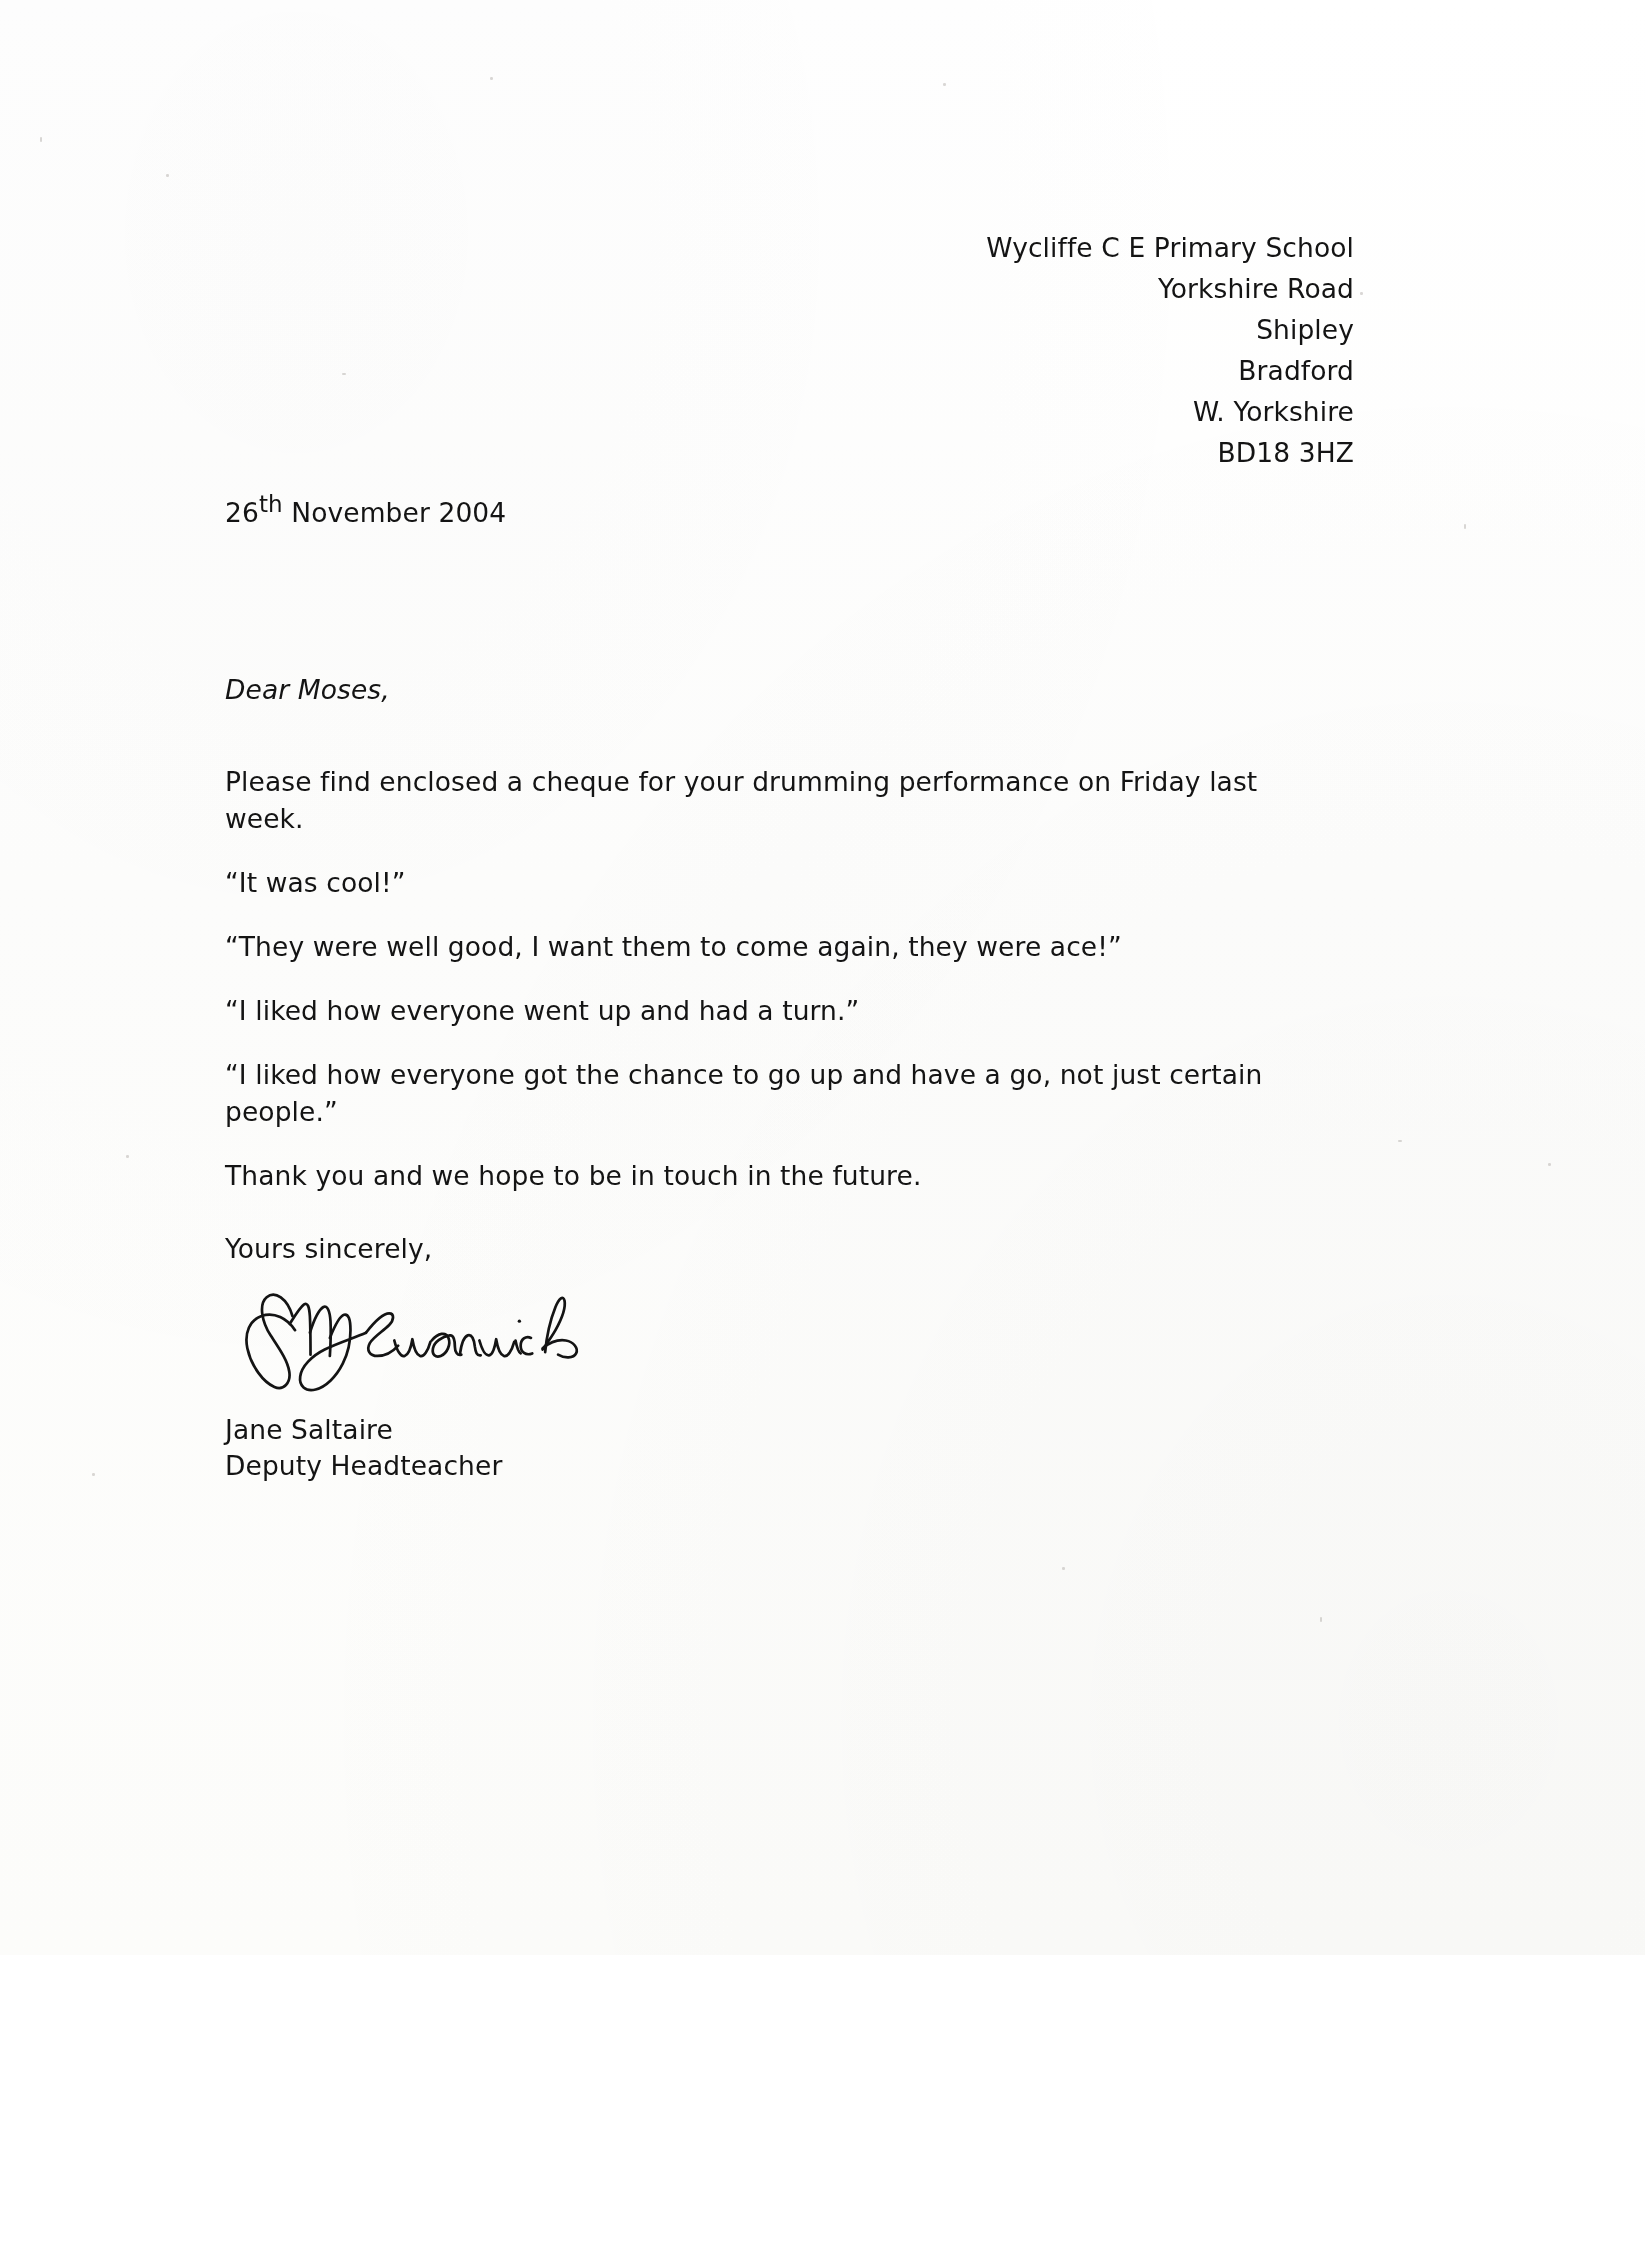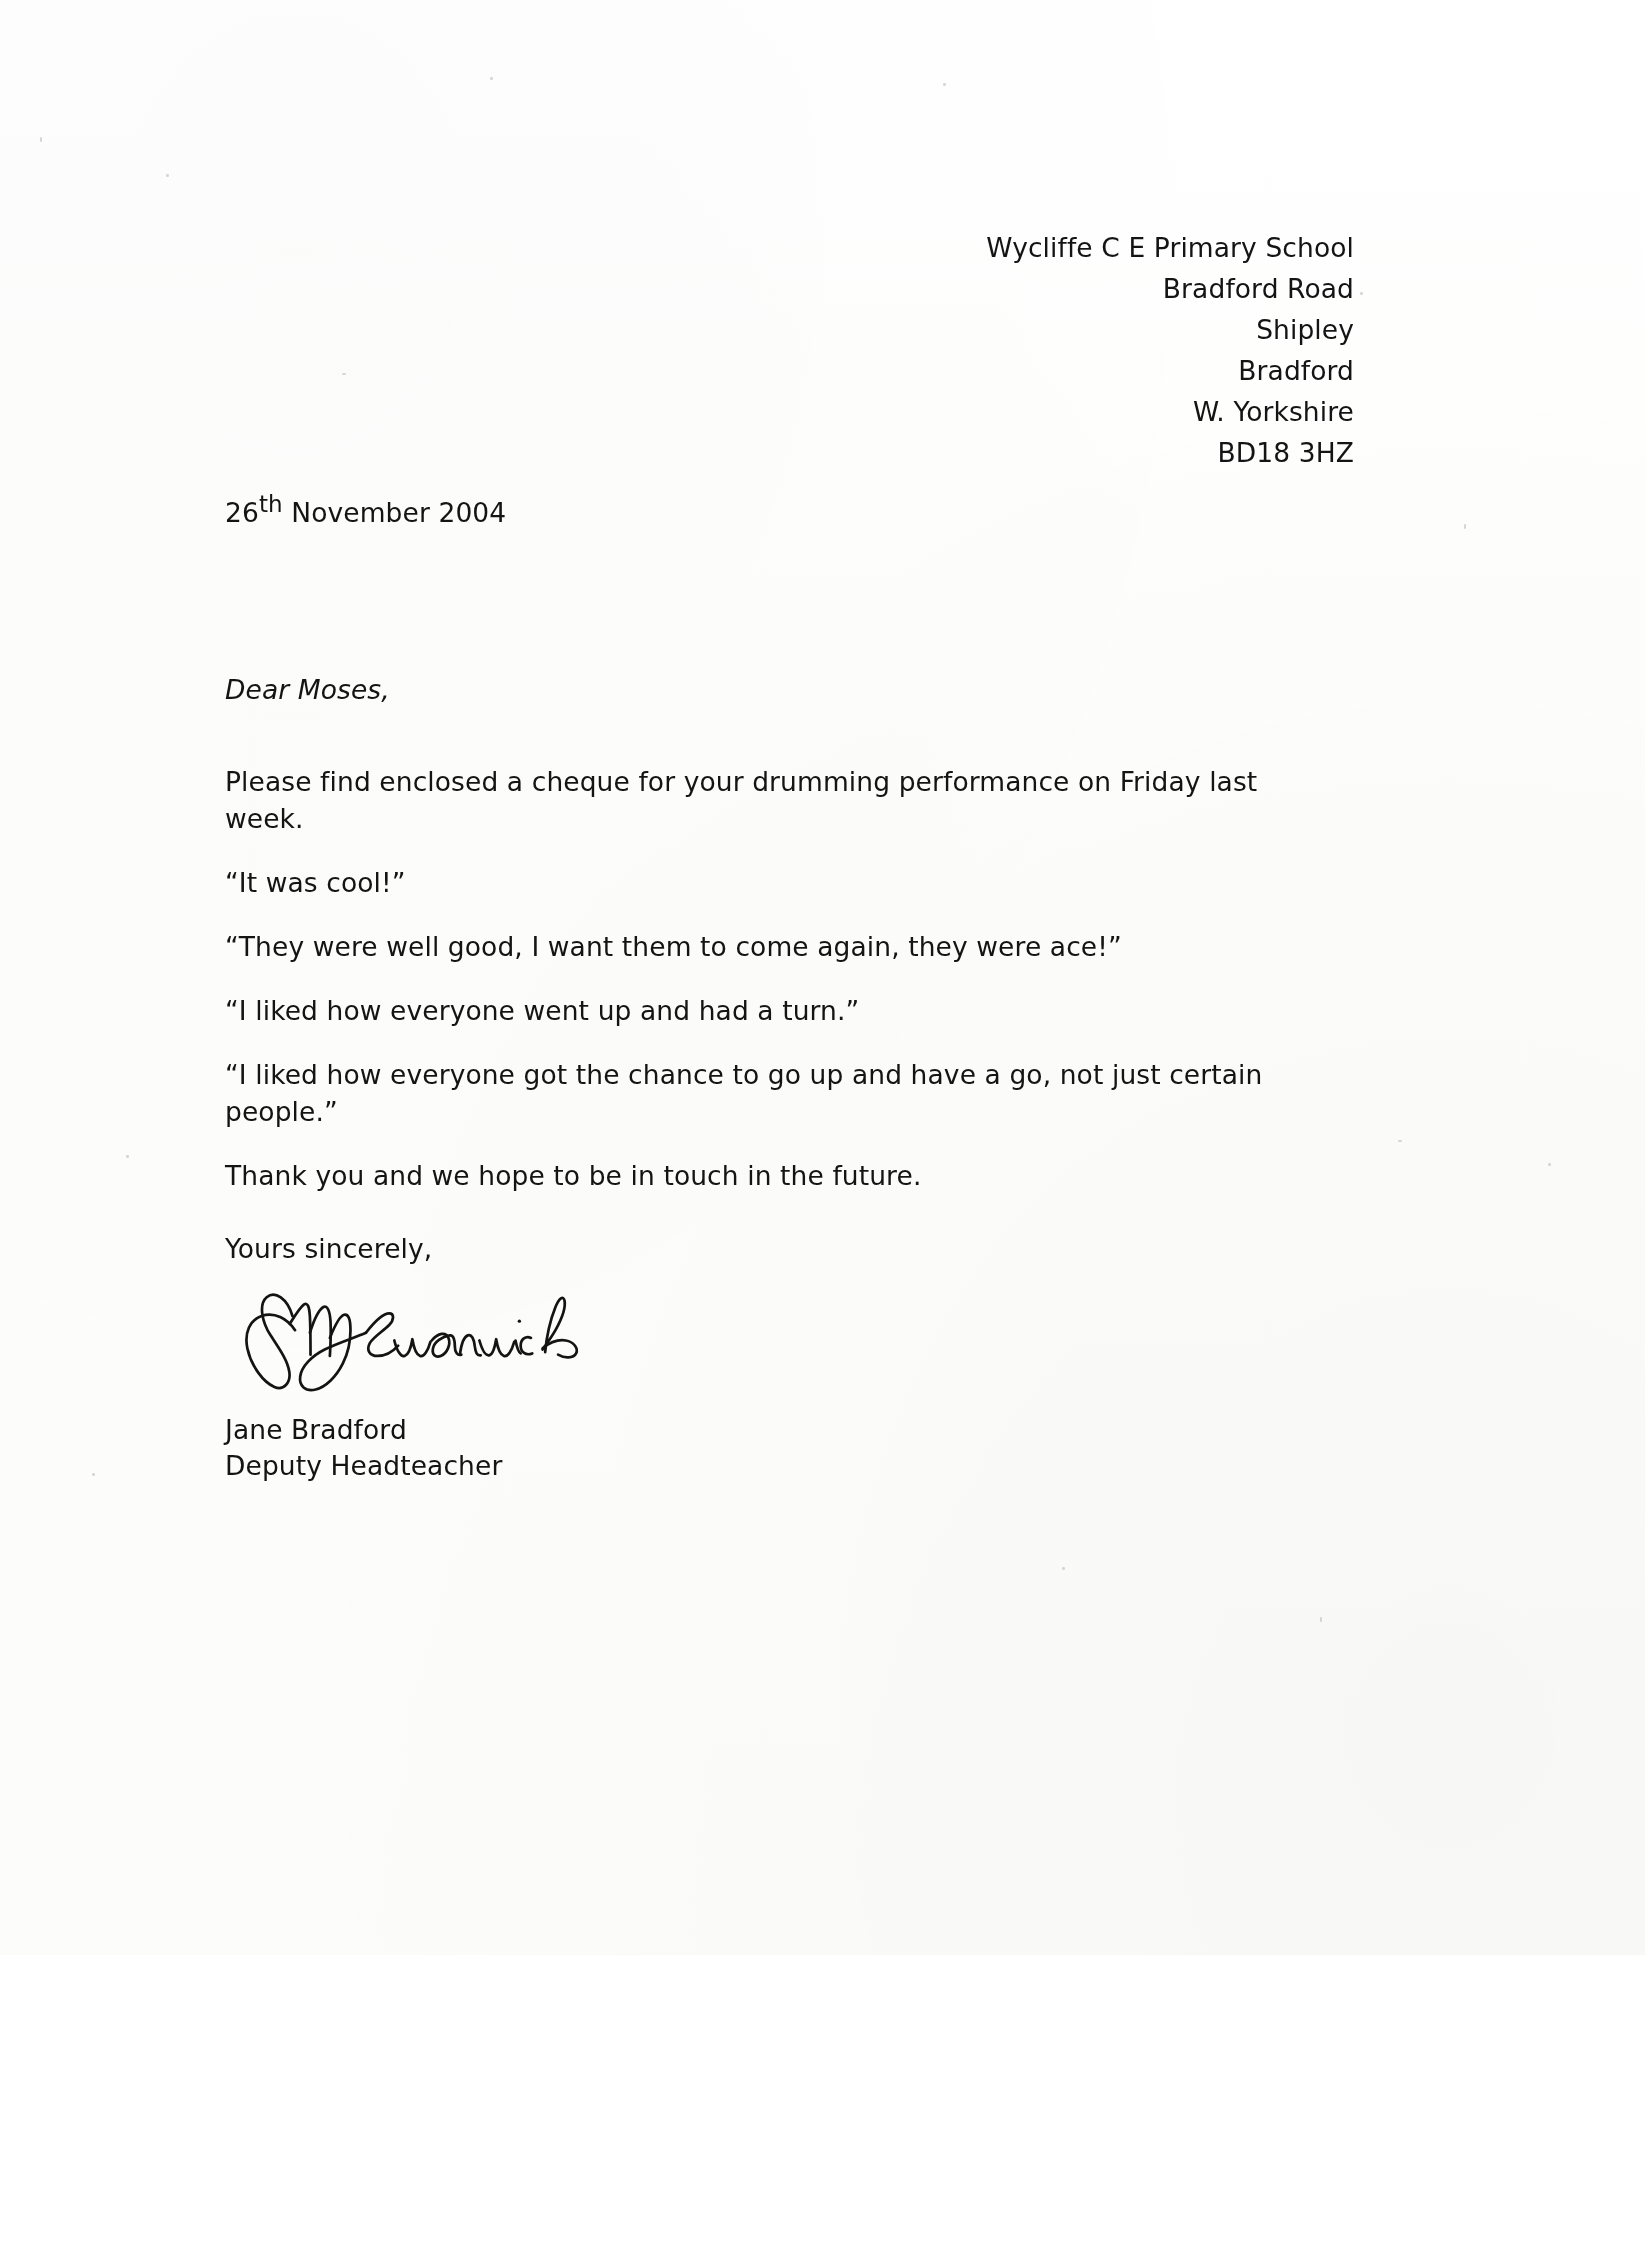--- a/index.html
+++ b/index.html
@@ -151,21 +151,21 @@
   <div class="speck s1" style="left:126px;  top:1155px;"></div>
   <div class="speck s1" style="left:92px;  top:1473px;"></div>
   <div class="speck s3" style="left:1320px; top:1617px;"></div>
   <div class="speck s1" style="left:1062px; top:1567px;"></div>
   <div class="speck s2" style="left:636px;  top:2047px;"></div>
   <div class="speck s1" style="left:1562px; top:1975px;"></div>
   <div class="speck s1" style="left:490px;  top:77px;"></div>
 
   <div id="address-block" class="hw">
     <span class="addr-line">Wycliffe C E Primary School</span>
-    <span class="addr-line">Bradford Road</span>
+    <span class="addr-line">Yorkshire Road</span>
     <span class="addr-line">Shipley</span>
     <span class="addr-line">Bradford</span>
     <span class="addr-line">W. Yorkshire</span>
     <span class="addr-line">BD18 3HZ</span>
   </div>
 
   <div id="date-line" class="hw">
     <span>26</span><span class="ord">th</span><span> November 2004</span>
   </div>
 
@@ -227,21 +227,21 @@
           <path d="M470 96 C 462 92, 454 98, 454 108 C 454 118, 462 124, 472 120"></path>
 
           <path d="M492 118 C 494 96, 500 68, 508 48 C 514 34, 520 30, 522 38
                    C 524 48, 518 66, 508 84 C 500 98, 492 108, 488 114"></path>
           <path d="M488 112 C 498 104, 512 98, 524 100 C 536 102, 544 112, 540 120
                    C 536 128, 522 128, 512 122"></path>
         </g>
       </svg>
     </div>
 
-    <p id="signoff-name" class="blk" style="margin-bottom:0;">Jane Bradford</p>
+    <p id="signoff-name" class="blk" style="margin-bottom:0;">Jane Saltaire</p>
     <p id="signoff-title" class="blk" style="margin-bottom:0;">Deputy Headteacher</p>
   </div>
 
   <div id="scan-line-artifact"></div>
   <div id="scan-line-artifact2"></div>
 
 </div>
 
 
 </body></html>

